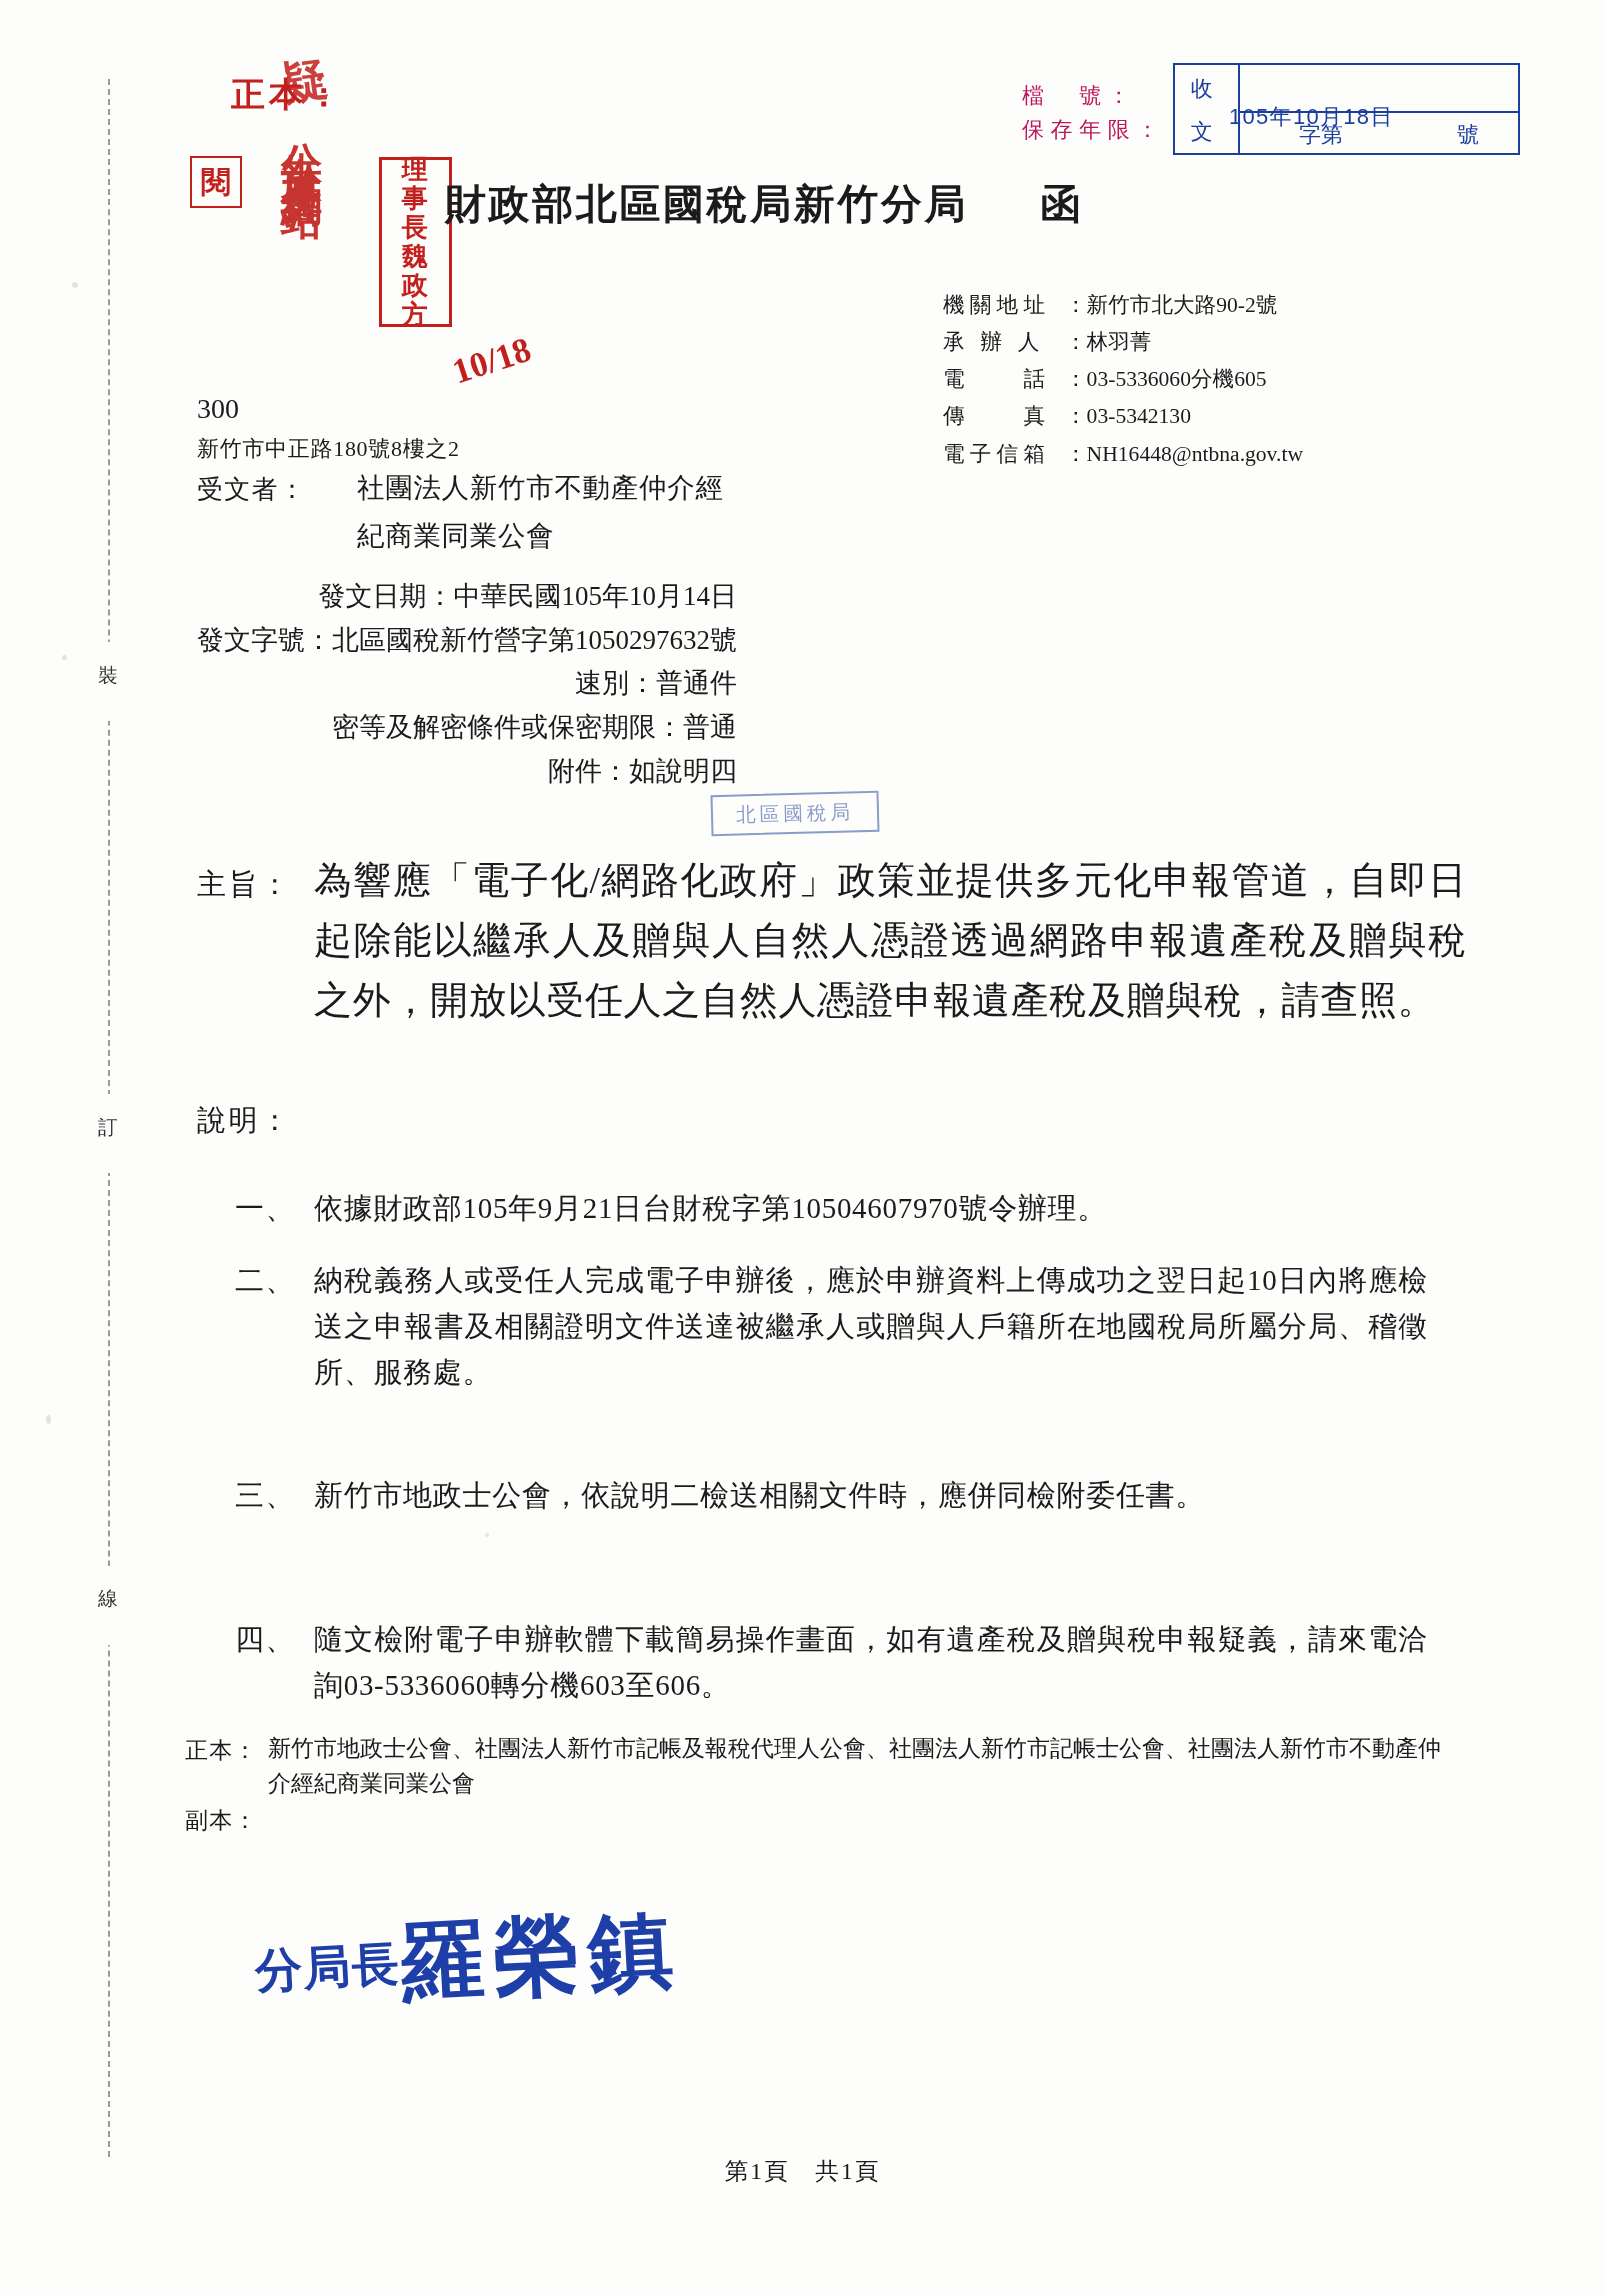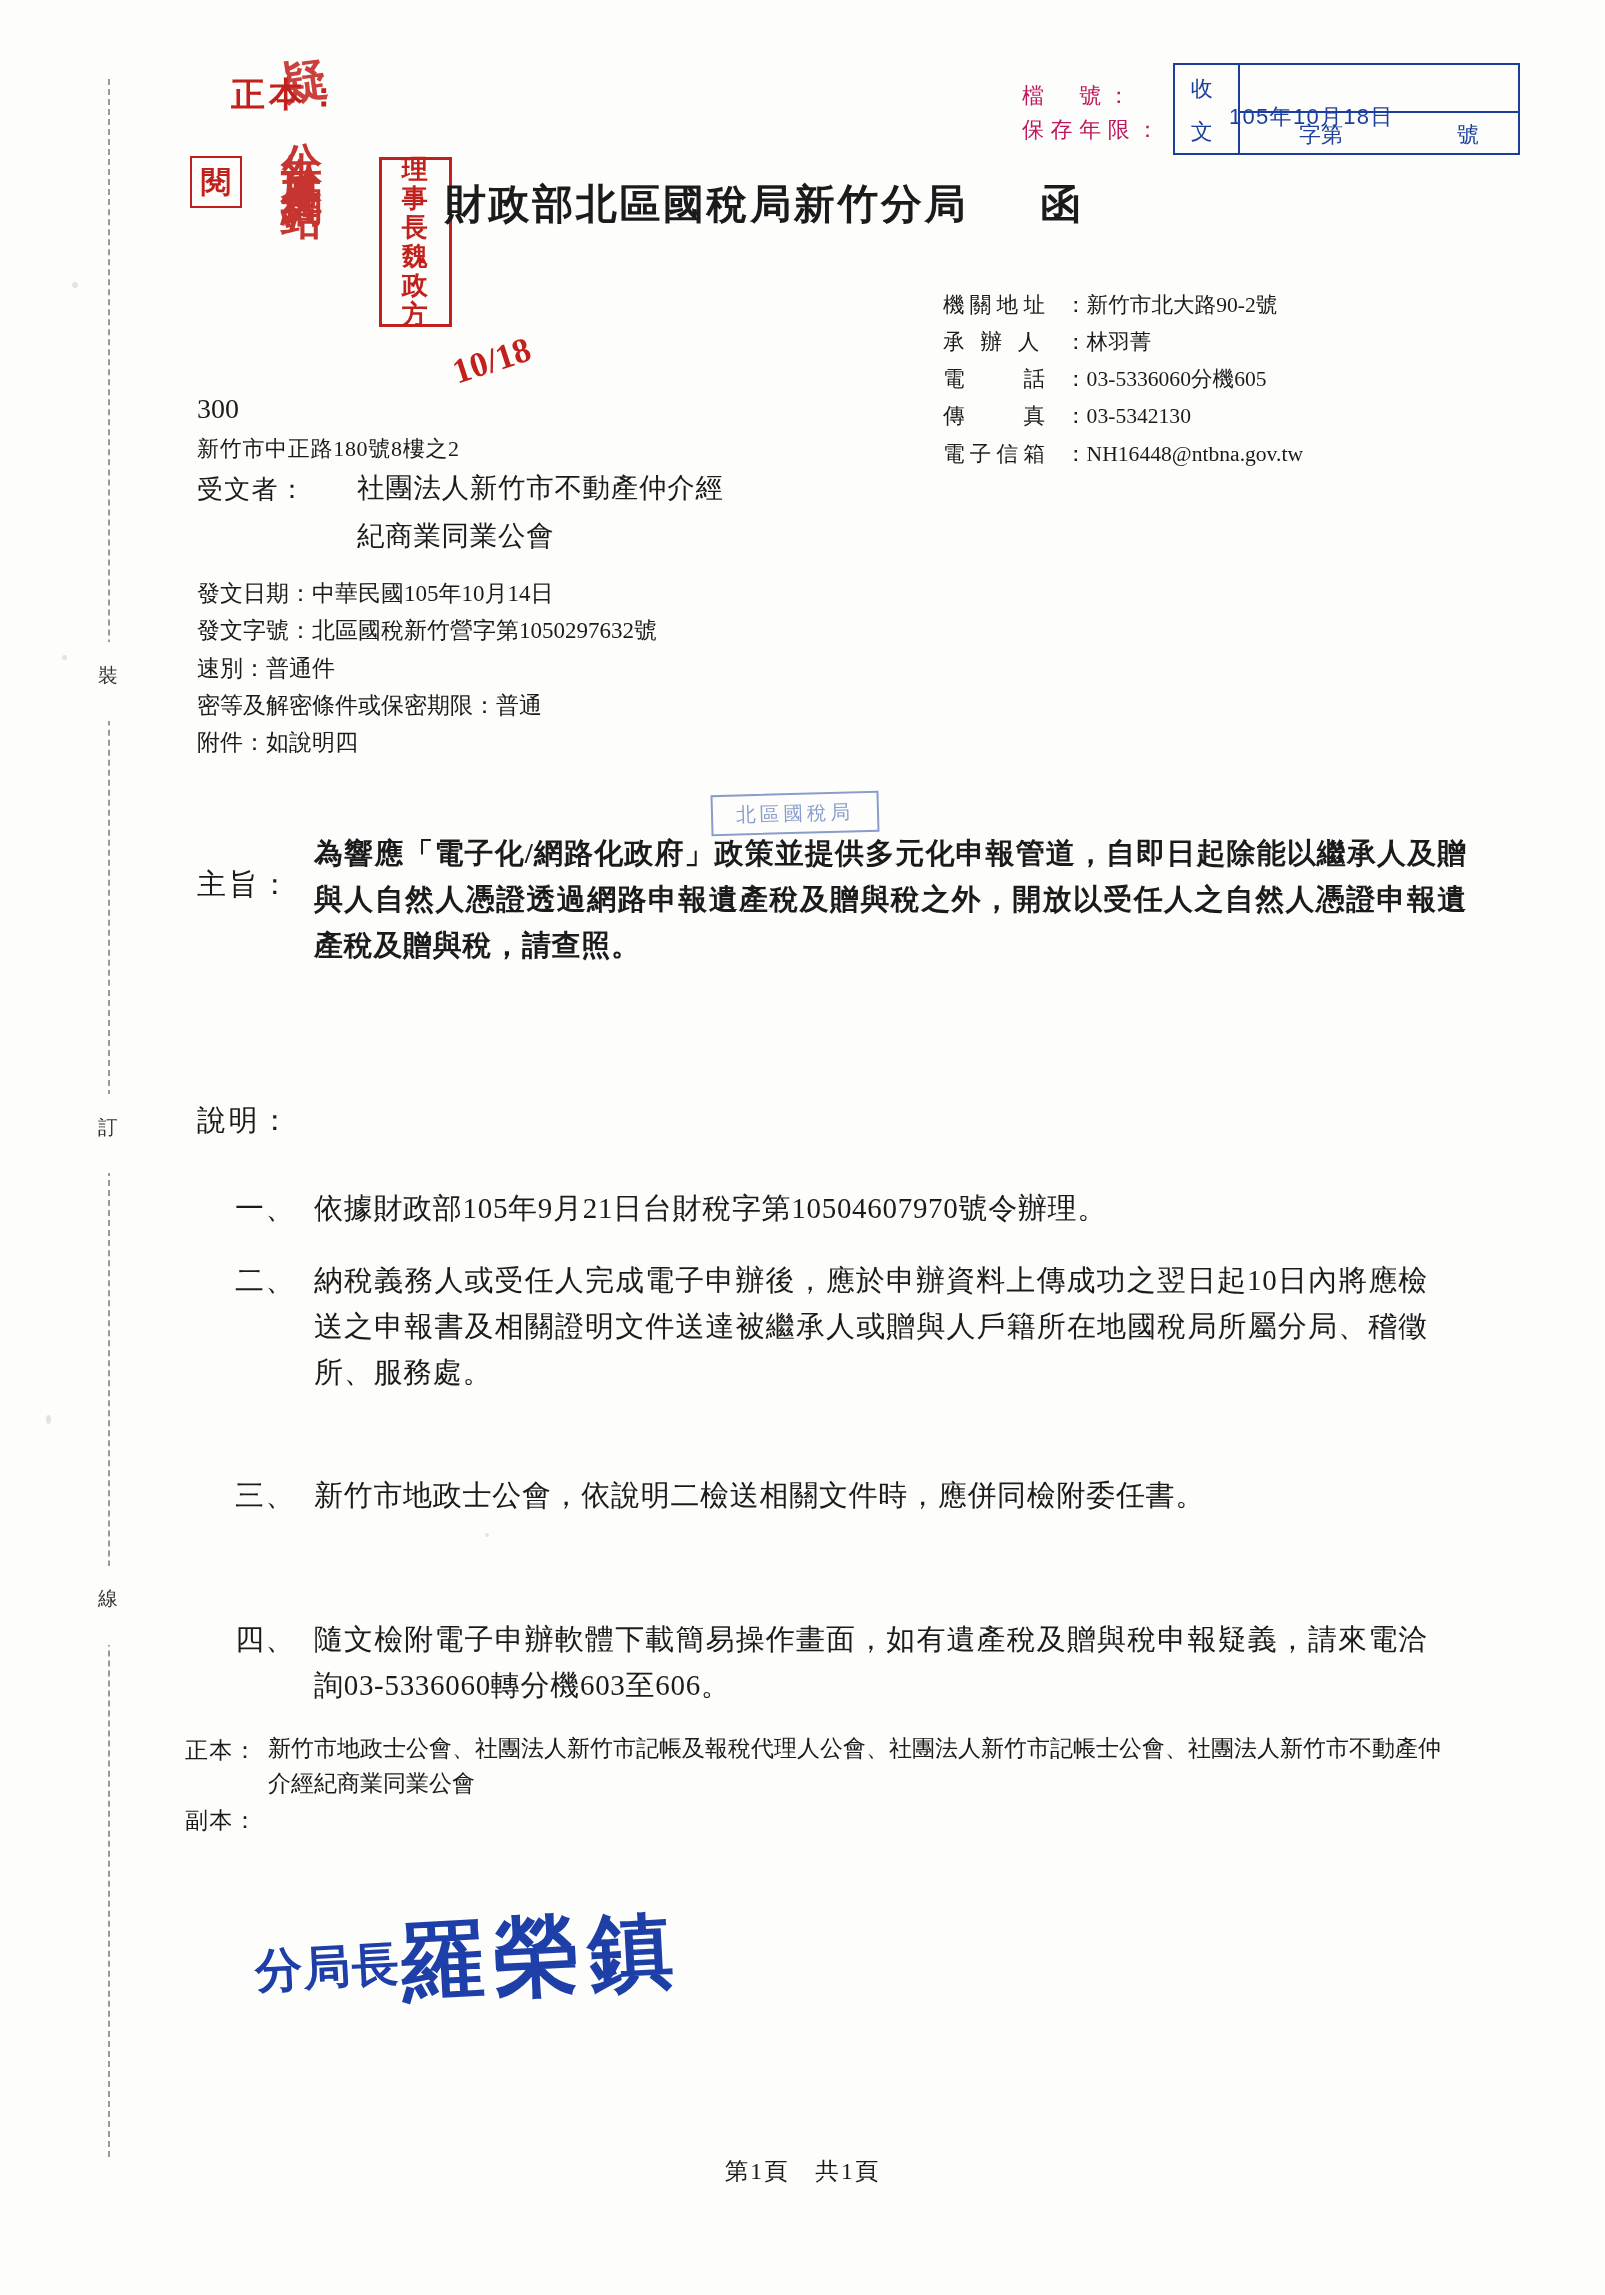--- a/index.html
+++ b/index.html
@@ -93,36 +93,36 @@
   .mono{font-family:"Liberation Serif",serif;letter-spacing:0;}
 
   
   .zip{position:absolute;left:197px;top:393px;font-size:28px;}
   .addr-line{position:absolute;left:197px;top:434px;font-size:22px;letter-spacing:0.7px;}
   .recv-label{position:absolute;left:197px;top:472px;font-size:26px;letter-spacing:1.3px;}
   .recv-name1{position:absolute;left:357px;top:470px;font-size:27.5px;letter-spacing:0.7px;}
   .recv-name2{position:absolute;left:357px;top:518px;font-size:27.5px;letter-spacing:0.7px;}
 
   
-  .meta{position:absolute;left:197px;top:575px;font-size:23px;line-height:1.62;}
+  .meta{position:absolute;left:197px;top:575px;font-size:27px;line-height:1.62;text-align:right;}
   .meta .row{white-space:nowrap;}
 
   .seal-blue{
     position:absolute;left:711px;top:793px;width:164px;height:37px;
     border:2px solid #2b4fa3;color:#2b4fa3;opacity:.55;
     font-size:19.7px;display:flex;align-items:center;justify-content:center;
     letter-spacing:3.9px;transform:rotate(-1.5deg);
     font-family:"Liberation Serif",serif;
   }
 
   
   .subject-label{position:absolute;left:197px;top:865px;font-size:29px;letter-spacing:2.6px;}
   .subject-body{
-    position:absolute;left:314px;top:831px;width:1153px;
-    font-size:29px;line-height:1.58;letter-spacing:0.7px;text-align:justify;font-weight:bold;
+    position:absolute;left:314px;top:850px;width:1153px;
+    font-size:38px;line-height:1.58;letter-spacing:0.7px;text-align:justify;
   }
   .explain-label{position:absolute;left:197px;top:1101px;font-size:29px;letter-spacing:2.6px;text-align:center;}
 
   .item{position:absolute;width:1114px;font-size:29px;line-height:1.58;letter-spacing:0.7px;text-align:justify;}
   .item .num{position:absolute;left:-79px;top:0;width:79px;letter-spacing:1.3px;}
 
   .it1{left:314px;top:1186px;}
   .it2{left:314px;top:1258px;}
   .it3{left:314px;top:1473px;}
   .it4{left:314px;top:1617px;}

